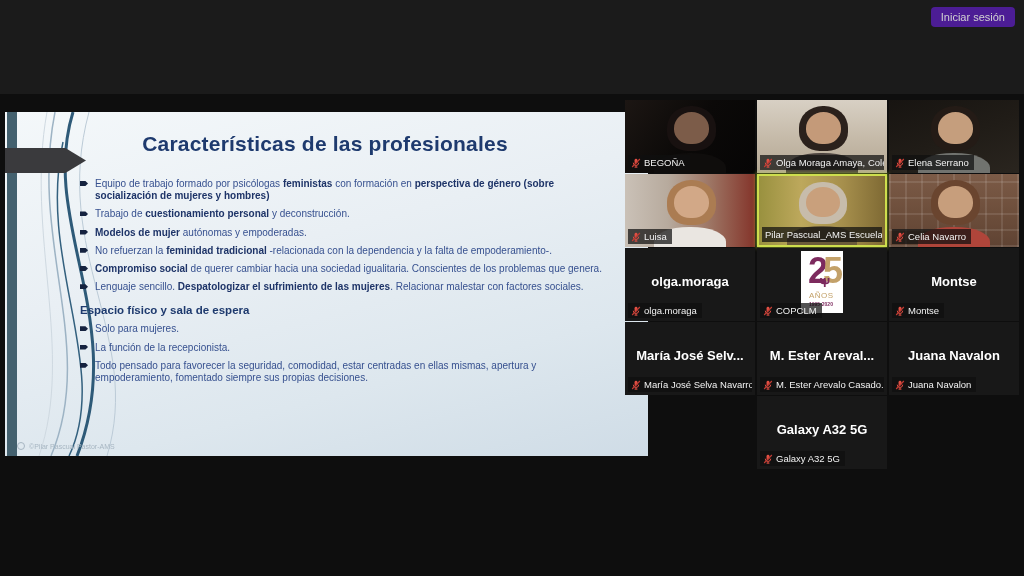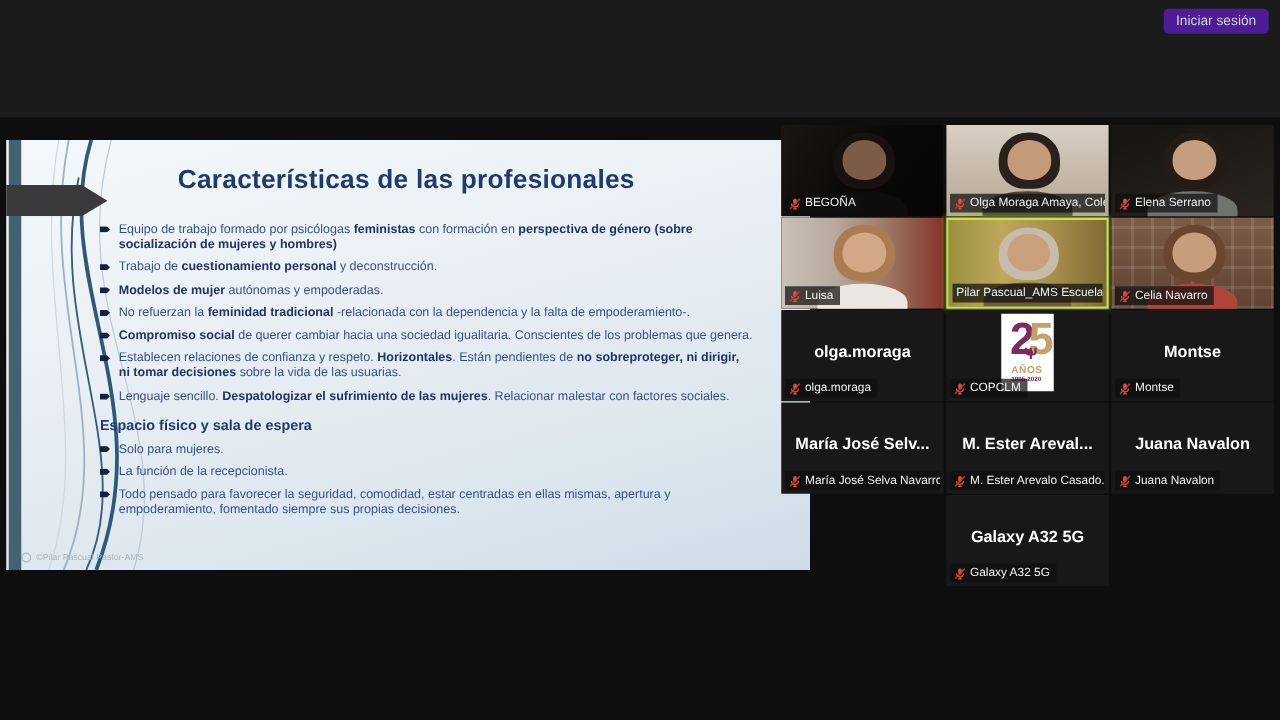--- a/index.html
+++ b/index.html
@@ -77,21 +77,21 @@
   .tile-label .mic { flex:0 0 auto; display:inline-flex; }
   
   .logo-box {
     position:absolute; left:50%; top:46%; transform:translate(-50%,-50%);
     width:42px; height:62px; background:#fff;
   }
   .logo-digits { position:absolute; left:7px; top:2px; font-weight:bold; font-size:36px; line-height:1; }
   .logo-d1 { color:#7d2a5e; }
   .logo-d2 { color:#c3a169; margin-left:-5px; }
   .logo-psi { position:absolute; right:13px; top:24px; color:#7d2a5e; font-size:13px; font-weight:bold; }
-  .logo-anos { position:absolute; left:8px; top:40px; color:#c3a169; font-size:8px; font-weight:bold; letter-spacing:.5px; }
+  .logo-anos { position:absolute; left:8px; top:40px; color:#c3a169; font-size:8px; font-weight:normal; letter-spacing:.5px; }
   .logo-years { position:absolute; left:8px; top:50px; color:#7d2a5e; font-size:5px; font-weight:bold; }
 </style>
 </head>
 <body>
 
 <div class="app">
 
   <div class="topbar">
     <button class="signin-btn">Iniciar sesión</button>
   </div>
@@ -124,24 +124,20 @@
           <li>
             <span class="bullet-marker"></span>
             <span><span>No refuerzan la </span><b>feminidad tradicional</b><span> -relacionada con la dependencia y la falta de empoderamiento-.</span></span>
           </li>
           <li>
             <span class="bullet-marker"></span>
             <span><b>Compromiso social</b><span> de querer cambiar hacia una sociedad igualitaria. Conscientes de los problemas que genera.</span></span>
           </li>
           <li>
             <span class="bullet-marker"></span>
-            <span><span>Establecen relaciones de confianza y respeto. </span><b>Horizontales</b><span>. Están pendientes de </span><b>no sobreproteger, ni dirigir, ni tomar decisiones</b><span> sobre la vida de las usuarias.</span></span>
-          </li>
-          <li>
-            <span class="bullet-marker"></span>
             <span><span>Lenguaje sencillo. </span><b>Despatologizar el sufrimiento de las mujeres</b><span>. Relacionar malestar con factores sociales.</span></span>
           </li>
         </ul>
       <div class="slide-subheading">Espacio físico y sala de espera</div>
       <ul class="bullet-list" id="bullets-sub">
           <li>
             <span class="bullet-marker"></span>
             <span><span>Solo para mujeres.</span></span>
           </li>
           <li>

